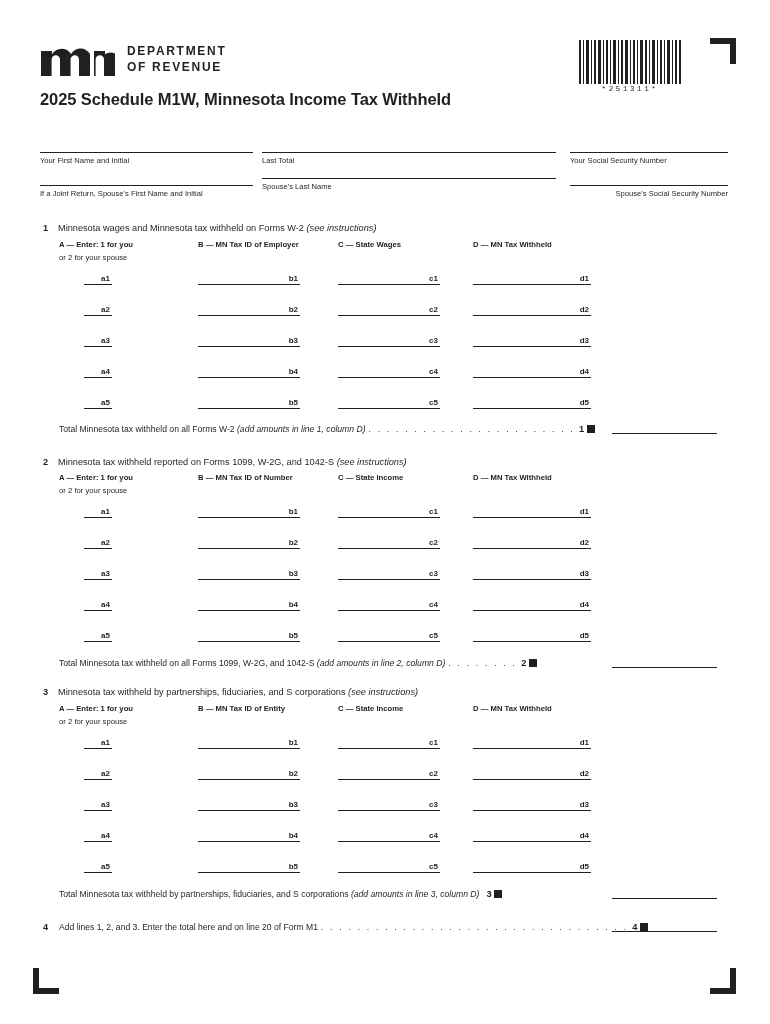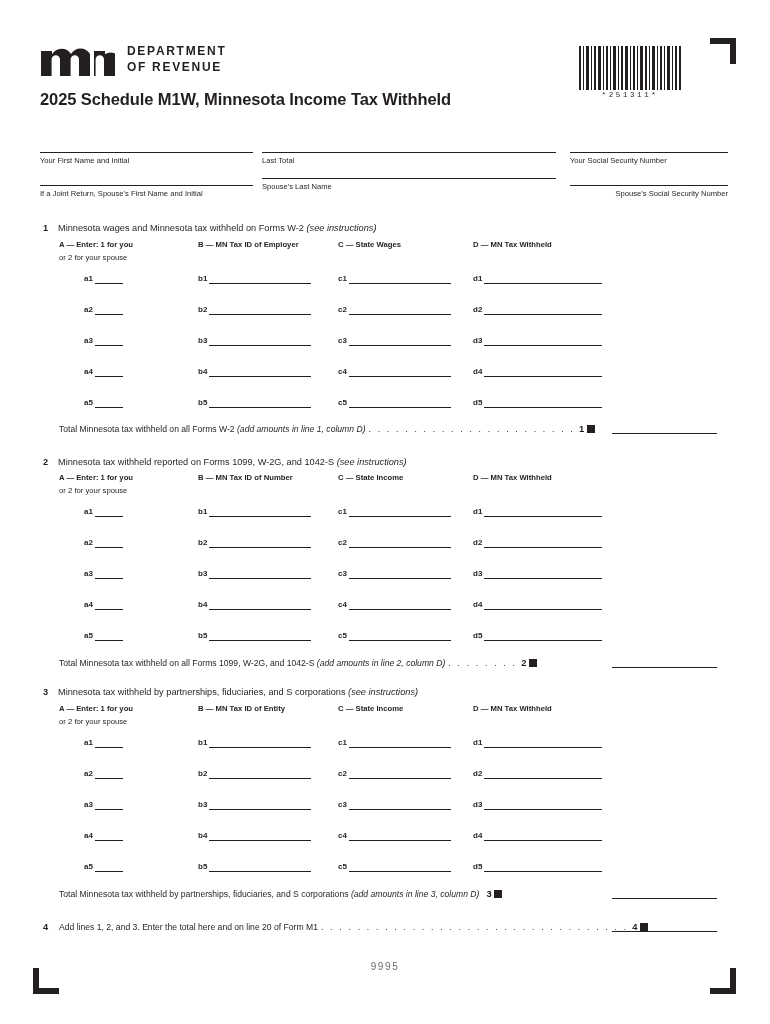--- a/index.html
+++ b/index.html
@@ -60,21 +60,21 @@
     font-weight: bold;
     font-size: 12px;
     line-height: 16px;
     letter-spacing: 1.7px;
     color: #231f20;
   }
 
   .barcode {
     position: absolute;
     left: 578px;
-    top: 46px;
+    top: 40px;
     width: 104px;
   }
   .barcode-bars {
     height: 44px;
     width: 104px;
     display: block;
   }
   .barcode-text {
     font-family: "Liberation Mono", monospace;
     font-size: 7.5px;
@@ -132,22 +132,23 @@
     font-size: 7.7px;
     font-weight: normal;
     color: #231f20;
     white-space: nowrap;
   }
 
   
   .cell {
     position: absolute;
     display: flex;
-    align-items: flex-start;
+    align-items: flex-end;
     height: 11px;
+    flex-direction: column;
   }
   .cell-lbl {
     font-size: 8px;
     font-weight: bold;
     color: #231f20;
     line-height: 9px;
     margin-right: 2px;
   }
   .cell-line {
     border-bottom: 1.1px solid #231f20;
@@ -605,15 +606,14 @@
     <div class="sec-num" style="left:43px; top:922px;">4</div>
     <div class="total-row" style="left:59px; top:921px;">
       <span class="total-text">Add lines 1, 2, and 3. Enter the total here and on line 20 of Form M1 </span>
       <span class="leaders">. . . . . . . . . . . . . . . . . . . . . . . . . . . . . . . . . .</span>
       <span class="total-num">4</span>
       <span class="sq"></span>
     </div>
     <div class="answer-line" style="left:612px; top:931px; width:105px;"></div>
   </div>
 
-  <div class="footer-num">9995</div>
 
 </div>
 
 </body></html>

